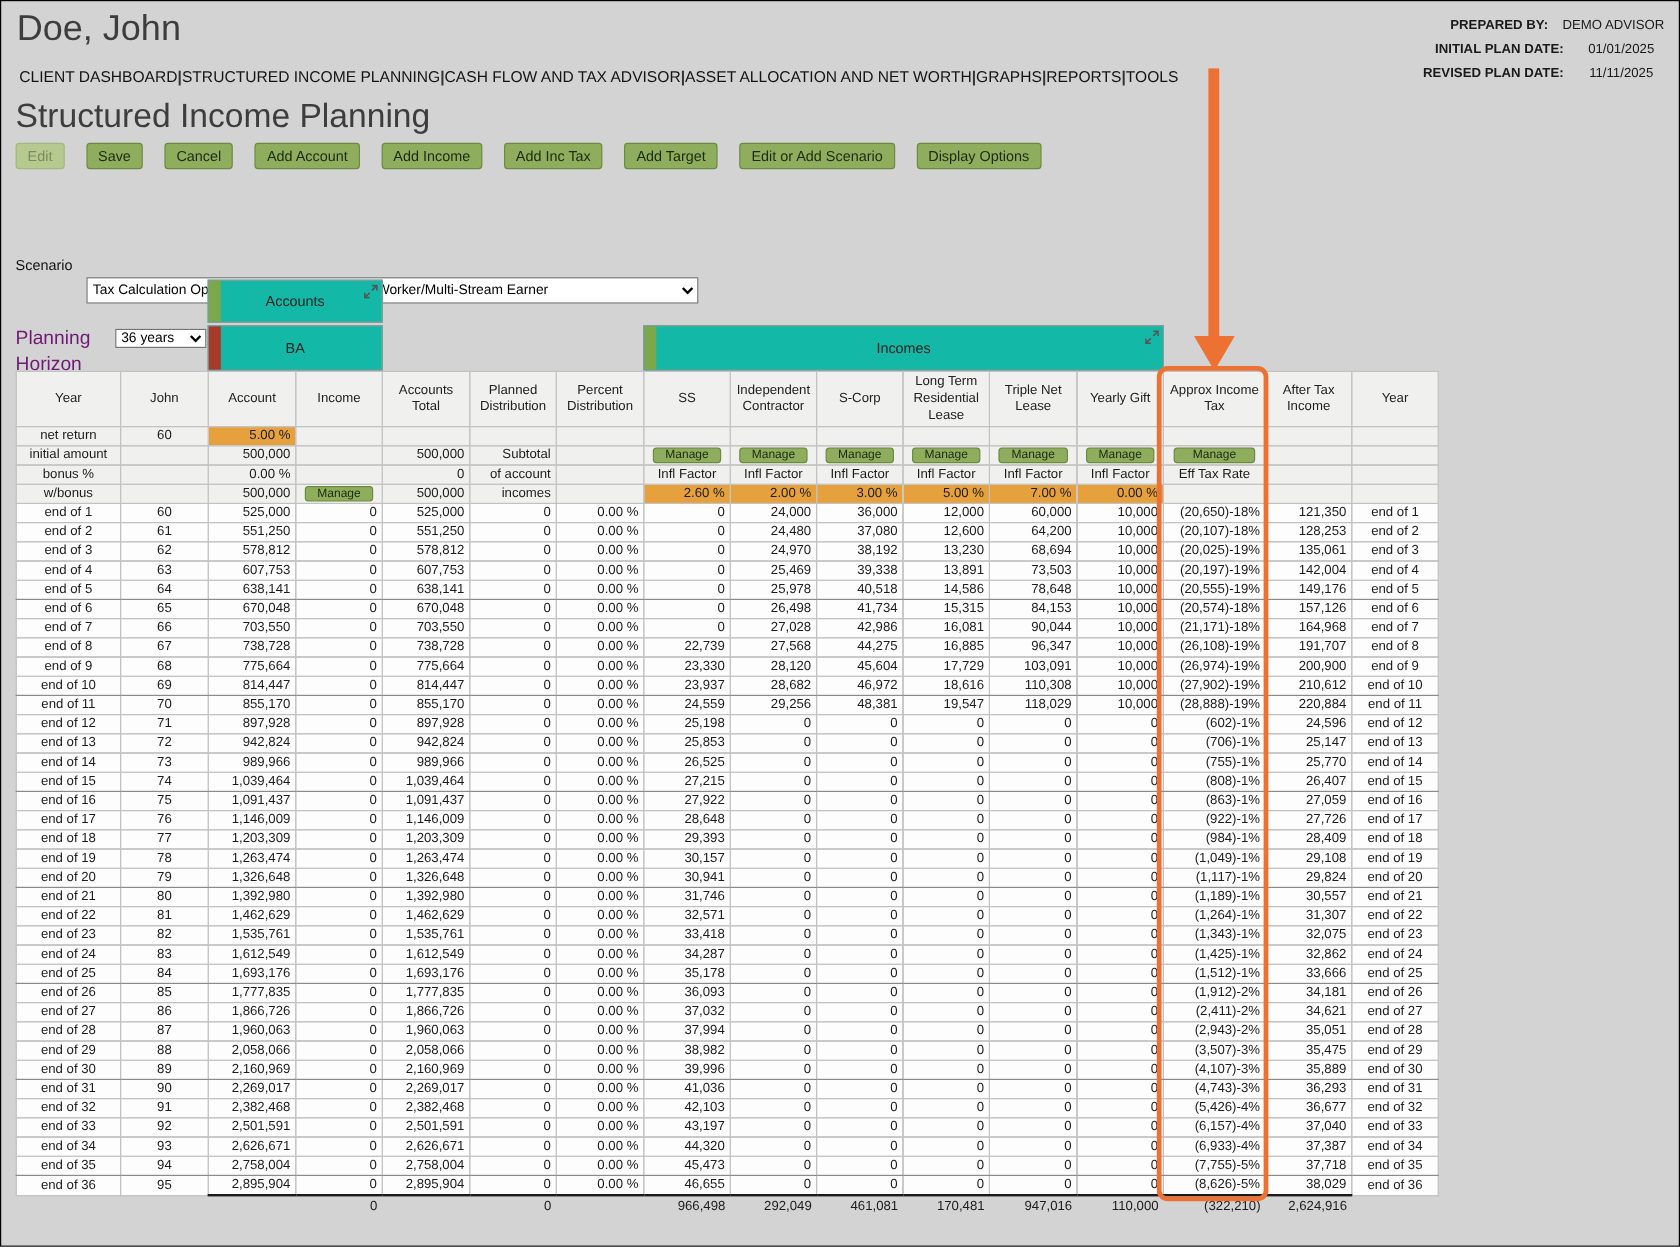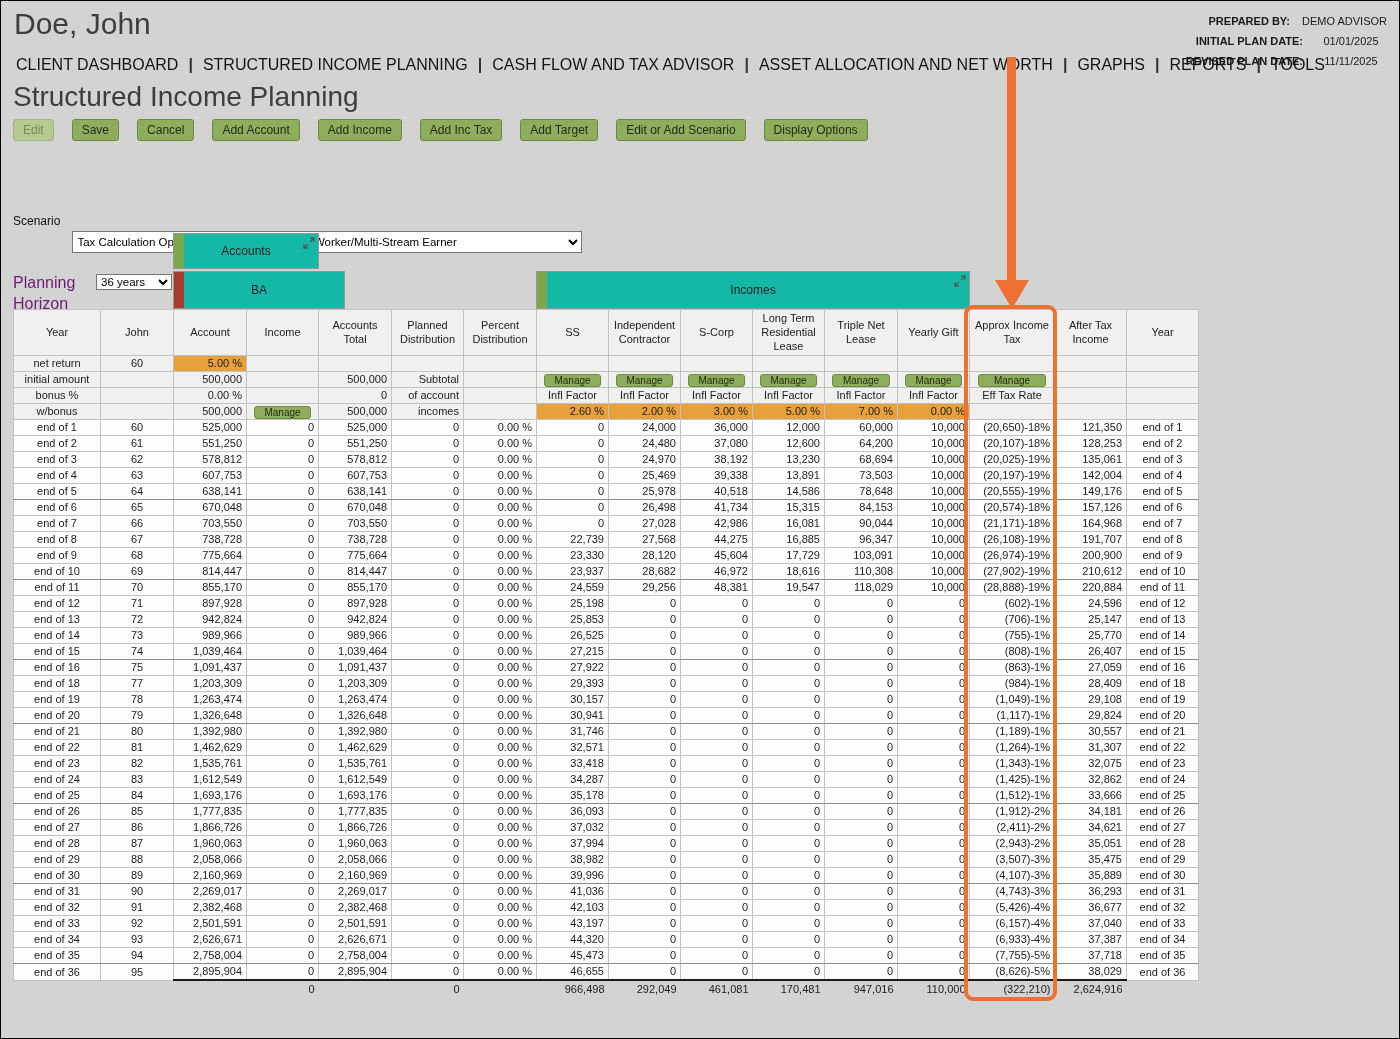--- a/index.html
+++ b/index.html
@@ -7,40 +7,40 @@
   body { font-family:"Liberation Sans","DejaVu Sans",sans-serif; background:#9a9a9a; }
   .page { position:relative; width:1400px; height:1039px; background:#d3d3d3; border:1px solid #000; overflow:hidden; }
 
   .client-name { position:absolute; left:13px; top:6px; font-size:30px; color:#3d3d3d; }
 
   .info { position:absolute; right:12px; top:14px; font-size:11px; color:#1a1a1a; }
   .info-row { display:flex; justify-content:flex-end; margin-bottom:8px; }
   .info-label { font-weight:700; margin-right:12px; }
   .info-value { font-weight:400; min-width:72px; text-align:center; }
 
-  .nav { position:absolute; left:15px; top:55px; display:flex; align-items:center; gap:10px; font-size:16px; color:#141414; }
+  .nav { position:absolute; left:15px; top:55px; display:flex; align-items:center; font-size:13px; color:#141414; }
   .nav-item { cursor:pointer; white-space:nowrap; }
   .sep { color:#333; font-weight:700; }
 
   .page-title { position:absolute; left:12px; top:80px; font-size:28px; color:#3d3d3d; }
 
   .toolbar { position:absolute; left:12px; top:118px; display:flex; gap:18px;justify-content:flex-end; }
   .btn { background:var(--green,#8fae5d); border:1px solid var(--green-border,#6d8a41); border-radius:3px; font-size:12px; color:#1d2b10; padding:3px 9px; font-family:inherit; cursor:pointer; white-space:nowrap; }
   .btn.disabled { background:var(--green-disabled,#b6c98f); color:#7c8c5d; border-color:#a3b87c; }
 
   .scenario { position:absolute; left:12px; top:188px; display:flex; align-items:center; gap:12px; font-size:12px; color:#111; }
   .scenario select { width:510px; height:22px; font-size:11.5px; font-family:inherit; background:#fff; border:1px solid #767676;margin-top:42px; }
 
   .header-area { position:absolute; left:12px; top:232px; width:1186px; height:76px; }
   .ph-label { position:absolute; left:0; top:40px; width:66px; font-size:16px; line-height:1.3; color:#701a75; }
   .ph-select { position:absolute; left:83px; top:41px; width:76px; height:16px; font-size:11.5px; font-family:inherit; background:#fff; border:1px solid #767676; }
   .group-box { position:absolute; background:#14b8a6; border:1px solid #979797; display:flex; align-items:center; justify-content:center; font-size:12px; color:#222; }
   .group-bar { position:absolute; left:0; top:0; bottom:0; width:10px; }
   .accounts-box { left:160px; top:0; width:146px; height:36px; }
-  .ba-box { left:160px; top:38px; width:172px; height:38px; }
+  .ba-box { left:160px; top:38px; width:146px; height:38px; }
   .incomes-box { left:523px; top:38px; width:434px; height:38px; }
   .expand-icon { position:absolute; right:3px; top:3px; width:12px; height:12px; cursor:pointer; }
 
   .table-wrap { position:absolute; left:12px; top:308px; width:1186px; }
   table { border-collapse:collapse; table-layout:fixed; width:1185px; font-size:11px; color:#1c1c1c; }
   th, td { border:1px solid #c2c2c2; padding:0 4px; overflow:hidden; white-space:nowrap; }
   thead th { background:#f0f0ee; font-weight:400; font-size:11px; height:46px; text-align:center; white-space:normal; line-height:1.25; padding:2px 2px; color:#222; }
   tbody.setup td { background:#f0f0ee; height:15px; line-height:15px; }
   tbody.main td { background:#fdfdfd; height:15px; line-height:15px; }
   tr.grp td { border-bottom-color:#8a8a8a; }
@@ -538,20 +538,38 @@
             <td class="num">0</td>
             <td class="num">0</td>
             <td class="num">0</td>
             <td class="num">0</td>
             <td class="num">0</td>
             <td class="num">(863)-1%</td>
             <td class="num">27,059</td>
             <td class="ctr">end of 16</td>
           </tr>
           <tr class="data-row">
+            <td class="lbl">end of 17</td>
+            <td class="ctr">76</td>
+            <td class="num">1,146,009</td>
+            <td class="num">0</td>
+            <td class="num">1,146,009</td>
+            <td class="num">0</td>
+            <td class="num">0.00 %</td>
+            <td class="num">28,648</td>
+            <td class="num">0</td>
+            <td class="num">0</td>
+            <td class="num">0</td>
+            <td class="num">0</td>
+            <td class="num">0</td>
+            <td class="num">(922)-1%</td>
+            <td class="num">27,726</td>
+            <td class="ctr">end of 17</td>
+          </tr>
+          <tr class="data-row">
             <td class="lbl">end of 18</td>
             <td class="ctr">77</td>
             <td class="num">1,203,309</td>
             <td class="num">0</td>
             <td class="num">1,203,309</td>
             <td class="num">0</td>
             <td class="num">0.00 %</td>
             <td class="num">29,393</td>
             <td class="num">0</td>
             <td class="num">0</td>

